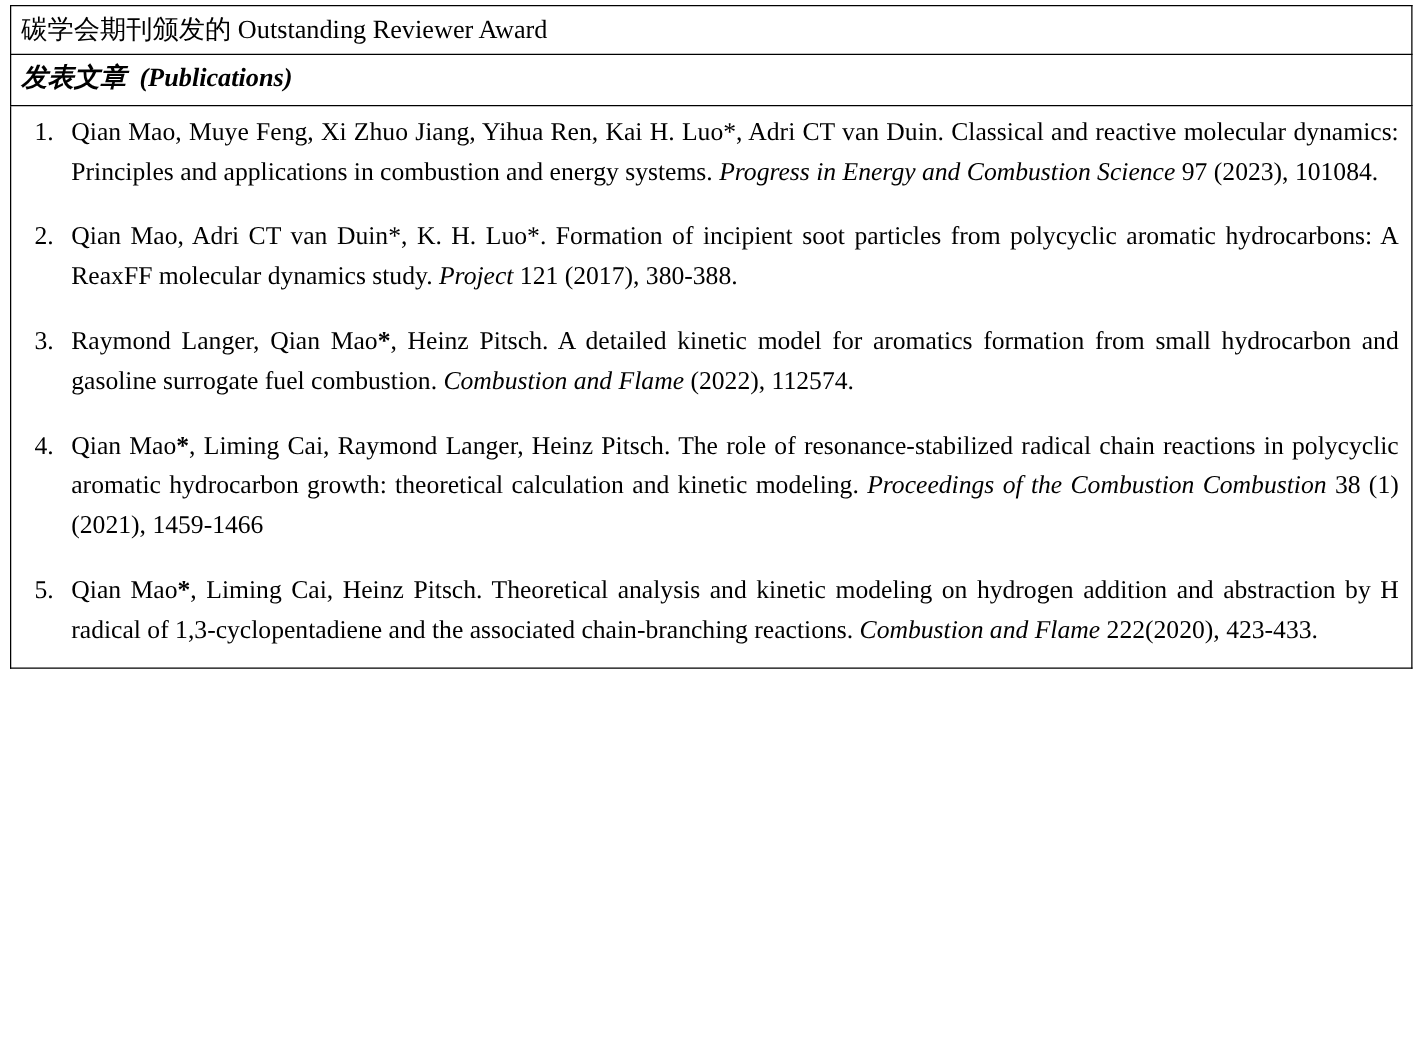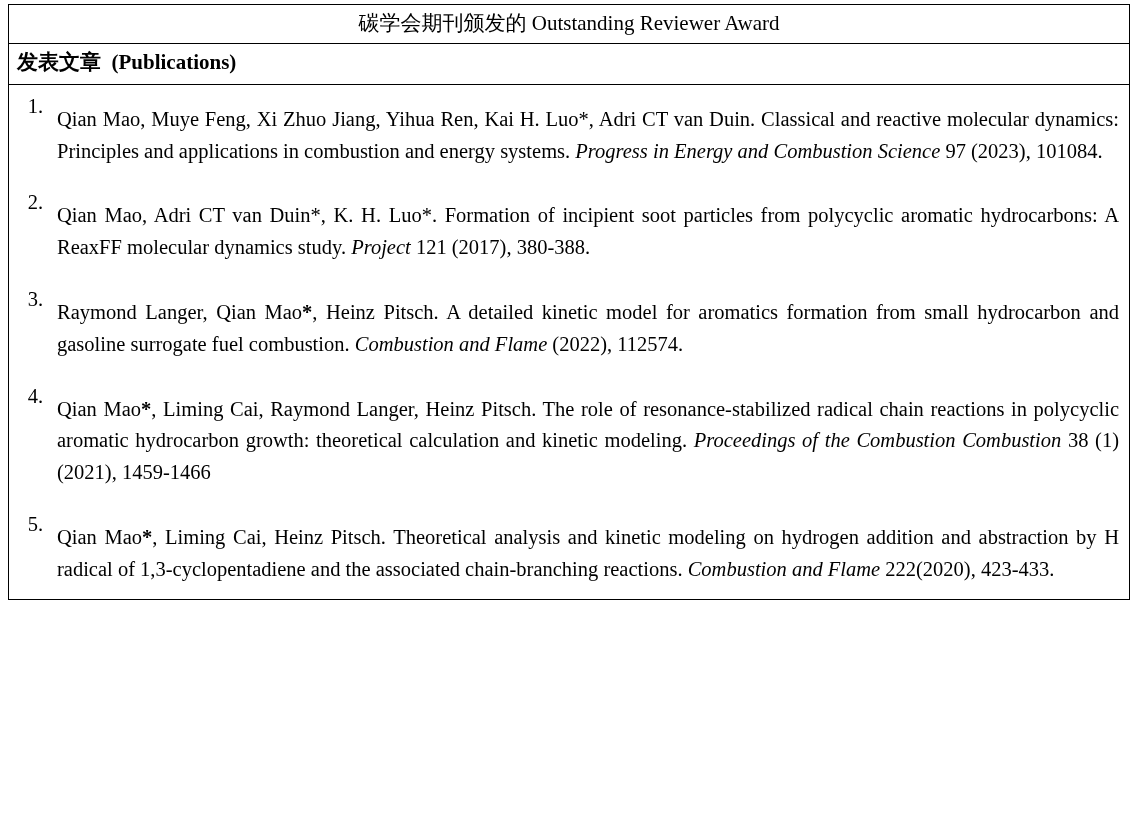--- a/index.html
+++ b/index.html
@@ -29,31 +29,32 @@
     border: 1px solid #000000;
     padding: 0;
     vertical-align: top;
   }
   .cell-pad {
     padding: 3px 8px 5px 8px;
   }
   .row-award-title {
     font-size: 21px;
     line-height: 1.45;
-    text-align: center;
+    text-align: left;
   }
   .row-award-body {
     font-size: 21px;
     line-height: 1.72;
     text-align: justify;
     text-justify: inter-word;
   }
   .row-section-head {
     font-size: 21px;
     line-height: 1.5;
+    font-style: italic;
   }
   .section-head-cn {
     font-weight: 700;
   }
   .section-head-en {
     font-weight: 700;
   }
   .pub-list {
     margin: 0;
     padding: 6px 10px 10px 6px;
@@ -71,21 +72,20 @@
   .pub-num {
     flex: 0 0 42px;
     text-align: right;
     padding-right: 14px;
     box-sizing: border-box;
   }
   .pub-text {
     flex: 1 1 auto;
     text-align: justify;
     text-justify: inter-word;
-    margin-top: 13px;
   }
   .pub-text i {
     font-style: italic;
   }
   .pub-text b {
     font-weight: 700;
   }
 </style>
 </head>
 <body>

